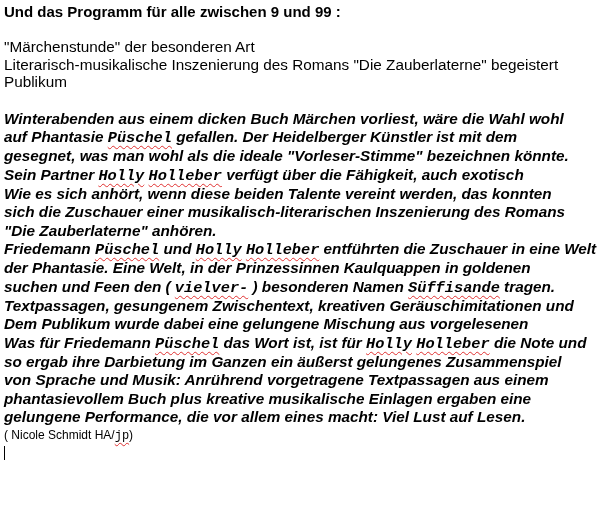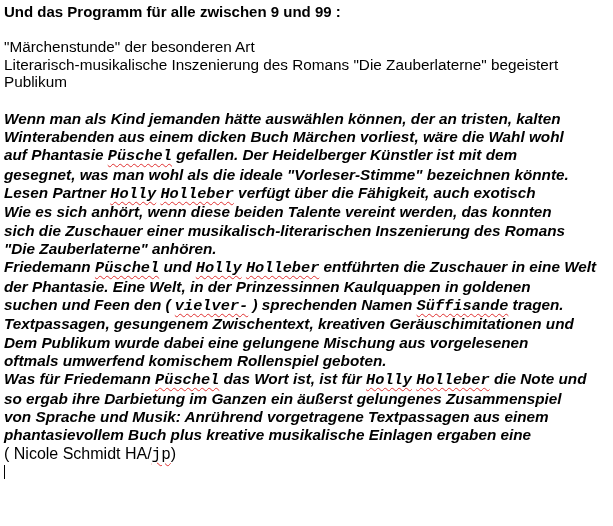--- a/index.html
+++ b/index.html
@@ -3,49 +3,48 @@
 <meta charset="utf-8">
 <style>
   html, body { margin:0; padding:0; background:#ffffff; }
   body { width:613px; height:526px; overflow:hidden; position:relative; font-family:"Liberation Sans", sans-serif; color:#000; }
   .doc { position:absolute; left:4px; top:3px; width:609px; }
   .heading { font-weight:bold; font-size:15px; line-height:18px; height:18px; white-space:nowrap; }
   .gap { height:17px; }
   .plain { font-size:15.3px; line-height:17.5px; white-space:nowrap; }
   .story { font-weight:bold; font-style:italic; font-size:15.3px; line-height:18.35px; }
   .story .line { white-space:nowrap; }
-  .sig { font-size:16px; line-height:18px; white-space:nowrap; }
+  .sig { font-size:12px; line-height:18px; white-space:nowrap; }
   .sp { text-decoration: underline wavy #e03030; text-decoration-thickness:1px; text-underline-offset:3px;font-family:Liberation Mono, monospace; }
   .cursor { width:1px; height:14px; background:#000; margin-top:1px; }
 </style>
 </head>
 <body>
 
 <div class="doc">
   <div class="heading">Und das Programm für alle zwischen 9 und 99 :</div>
   <div class="gap"></div>
   <div class="plain">"Märchenstunde" der besonderen Art</div>
   <div class="plain">Literarisch-musikalische Inszenierung des Romans "Die Zauberlaterne" begeistert</div>
   <div class="plain">Publikum</div>
   <div class="gap" style="height:19px"></div>
   <div class="story" id="story">
-      <div class="line"><span>Wenn man als Kind jemanden hätte auswählen können, der an tristen, kalten</span></div>
       <div class="line"><span>Winterabenden aus einem dicken Buch Märchen vorliest, wäre die Wahl wohl</span></div>
       <div class="line"><span>auf Phantasie </span><span class="sp">Püschel</span><span> gefallen. Der Heidelberger Künstler ist mit dem</span></div>
       <div class="line"><span>gesegnet, was man wohl als die ideale "Vorleser-Stimme" bezeichnen könnte.</span></div>
-      <div class="line"><span>Lesen Partner </span><span class="sp">Holly</span><span> </span><span class="sp">Holleber</span><span> verfügt über die Fähigkeit, auch exotisch</span></div>
+      <div class="line"><span>Sein Partner </span><span class="sp">Holly</span><span> </span><span class="sp">Holleber</span><span> verfügt über die Fähigkeit, auch exotisch</span></div>
       <div class="line"><span>Wie es sich anhört, wenn diese beiden Talente vereint werden, das konnten</span></div>
       <div class="line"><span>sich die Zuschauer einer musikalisch-literarischen Inszenierung des Romans</span></div>
       <div class="line"><span>"Die Zauberlaterne" anhören.</span></div>
       <div class="line"><span>Friedemann </span><span class="sp">Püschel</span><span> und </span><span class="sp">Holly</span><span> </span><span class="sp">Holleber</span><span> entführten die Zuschauer in eine Welt</span></div>
       <div class="line"><span>der Phantasie. Eine Welt, in der Prinzessinnen Kaulquappen in goldenen</span></div>
-      <div class="line"><span>suchen und Feen den ( </span><span class="sp">vielver-</span><span> ) sprechenden Namen </span><span class="sp">Süffisande</span><span> tragen.</span></div>
+      <div class="line"><span>suchen und Feen den ( </span><span class="sp">vielver-</span><span> ) besonderen Namen </span><span class="sp">Süffisande</span><span> tragen.</span></div>
       <div class="line"><span>Textpassagen, gesungenem Zwischentext, kreativen Geräuschimitationen und</span></div>
       <div class="line"><span>Dem Publikum wurde dabei eine gelungene Mischung aus vorgelesenen</span></div>
-      <div class="line"><span>oftmals umwerfend komischem Rollenspiel geboten.</span></div>
       <div class="line"><span>Was für Friedemann </span><span class="sp">Püschel</span><span> das Wort ist, ist für </span><span class="sp">Holly</span><span> </span><span class="sp">Holleber</span><span> die Note und</span></div>
       <div class="line"><span>so ergab ihre Darbietung im Ganzen ein äußerst gelungenes Zusammenspiel</span></div>
       <div class="line"><span>von Sprache und Musik: Anrührend vorgetragene Textpassagen aus einem</span></div>
       <div class="line"><span>phantasievollem Buch plus kreative musikalische Einlagen ergaben eine</span></div>
+      <div class="line"><span>gelungene Performance, die vor allem eines macht: Viel Lust auf Lesen.</span></div>
     </div>
   <div class="sig" id="sig"><span>( Nicole Schmidt HA/</span><span class="sp">jp</span><span>)</span></div>
   <div class="cursor"></div>
 </div>
 
 </body></html>

